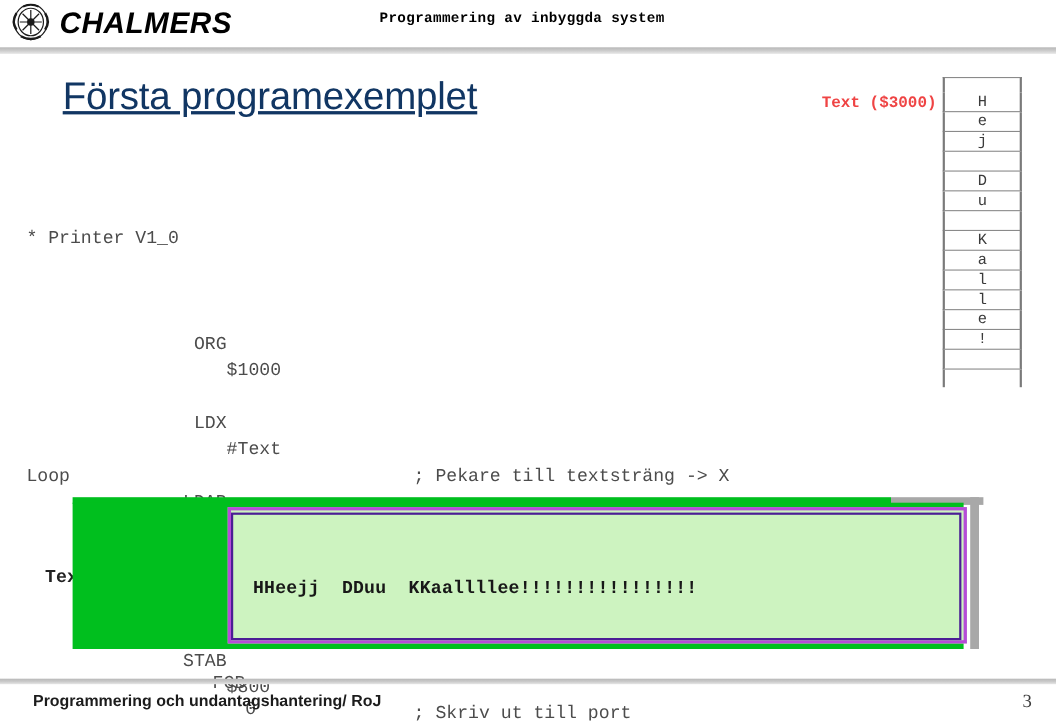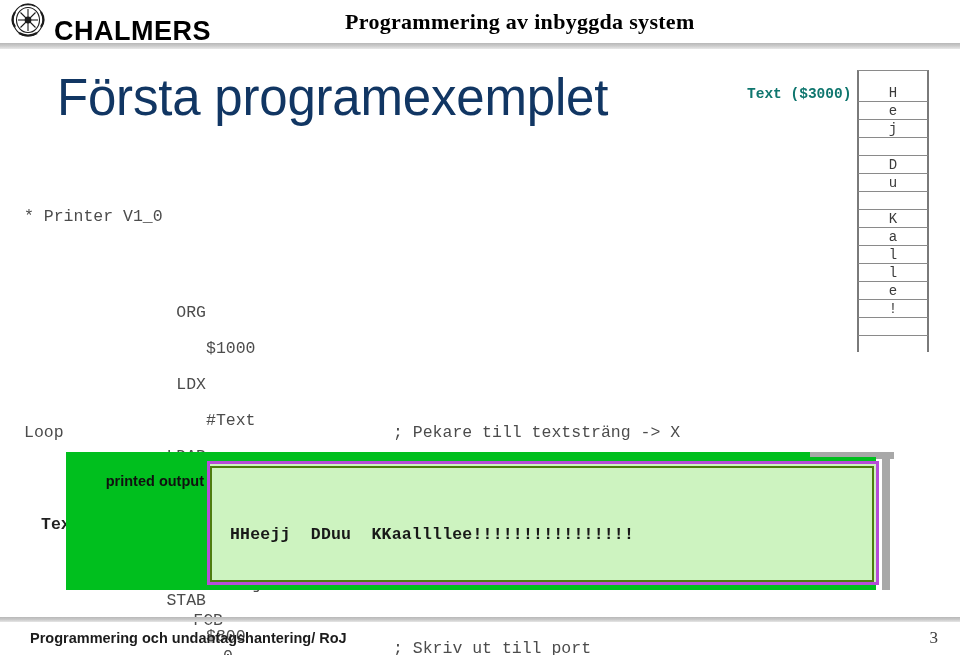--- a/index.html
+++ b/index.html
@@ -21,81 +21,83 @@
     left: 0; top: 0;
     width: 960px; height: 40px;
   }
   #chalmers-logo {
     position: absolute;
     left: 6px; top: 2px;
     width: 44px; height: 36px;
   }
   #chalmers-wordmark {
     position: absolute;
-    left: 54px; top: 16px;
+    left: 54px; top: 6px;
     font-size: 27px;
     font-weight: bold;
     letter-spacing: 0.5px;
     color: #000000;
     font-family: "Liberation Sans", sans-serif;
+    font-style: italic;
   }
   #course-title {
     position: absolute;
     left: 345px; top: 9px;
-    font-size: 22px;
+    font-size: 13px;
     font-weight: bold;
     color: #000000;
     letter-spacing: 0.3px;
-    font-family: Liberation Serif, serif;
+    font-family: Liberation Mono, monospace;
   }
   #header-rule {
     position: absolute;
     left: 0; top: 43px;
     width: 960px; height: 6px;
     background: linear-gradient(to bottom, #b8b8b8 0%, #c9c9c9 45%, #e8e8e8 100%);
   }
 
   
   #page-title {
     position: absolute;
     left: 57px; top: 68px;
-    font-size: 51px;
+    font-size: 35px;
     color: #113663;
     font-family: "Liberation Sans", sans-serif;
     letter-spacing: -0.2px;
     white-space: nowrap;
+    text-decoration: underline;
   }
 
   
   .code-block {
     position: absolute;
     font-family: "Liberation Mono", monospace;
     font-size: 16.5px;
     color: #4c4c4c;
     line-height: 24px;
     white-space: pre;
   }
   #code-main { left: 24px; top: 133px; }
   #code-data { left: 41px; top: 369px; }
   .code-row { height: 24px; position: relative; }
   .col-label   { position: absolute; left: 0px;   width: 100px; }
   .col-mnem    { position: absolute; left: 100px; width: 82px; text-align: right; }
-  .col-oper    { position: absolute; left: 182px; width: 170px; margin-top: 12px; }
-  .col-comment { position: absolute; left: 352px; white-space: pre; margin-left: 17px; }
+  .col-oper    { position: absolute; left: 182px; width: 170px; }
+  .col-comment { position: absolute; left: 352px; white-space: pre; }
   .bold { font-weight: bold; color: #222222; }
   .full-line { position: absolute; left: 0; white-space: pre; text-align: right; }
 
   
   #memory-label {
     position: absolute;
     left: 747px; top: 86px;
     font-family: "Liberation Mono", monospace;
     font-size: 14.5px;
     font-weight: bold;
-    color: #0f766e;
+    color: #ef4444;
     white-space: nowrap;
   }
   #memory-table {
     position: absolute;
     left: 857px; top: 70px;
     width: 72px;
   }
   .mem-cell {
     height: 18px;
     line-height: 18px;
@@ -158,21 +160,21 @@
     left: 141px; top: 9px;
     width: 672px; height: 124px;
     border: 3px solid #b64cd8;
     background: #cdf3c0;
     box-sizing: border-box;
   }
   #paper-inner {
     position: absolute;
     left: 144px; top: 14px;
     width: 664px; height: 116px;
-    border: 2px solid #4d7c0f;
+    border: 2px solid #4c1d95;
     background: #cdf3c0;
     box-sizing: border-box;
     overflow: hidden;
   }
   #paper-text {
     position: absolute;
     left: 18px; top: 4px;
     font-family: "Liberation Mono", monospace;
     font-size: 16.5px;
     line-height: 25px;
@@ -316,21 +318,20 @@
   <div class="mem-cell"></div>
   <div class="mem-cell open-bottom"></div>
 </div>
 
 <div id="printer-panel">
   <div id="printer-green-top"></div>
   <div id="printer-greybar"></div>
   <div id="printer-greybar-right"></div>
   <div id="printer-green">
     <div id="printer-output-label">
-      <div>printed output</div>
     </div>
   </div>
   <div id="paper-outer"></div>
   <div id="paper-inner">
     <div id="paper-text">
       <div>HHeejj  DDuu  KKaallllee!!!!!!!!!!!!!!!!</div>
       
       
       
     </div>

